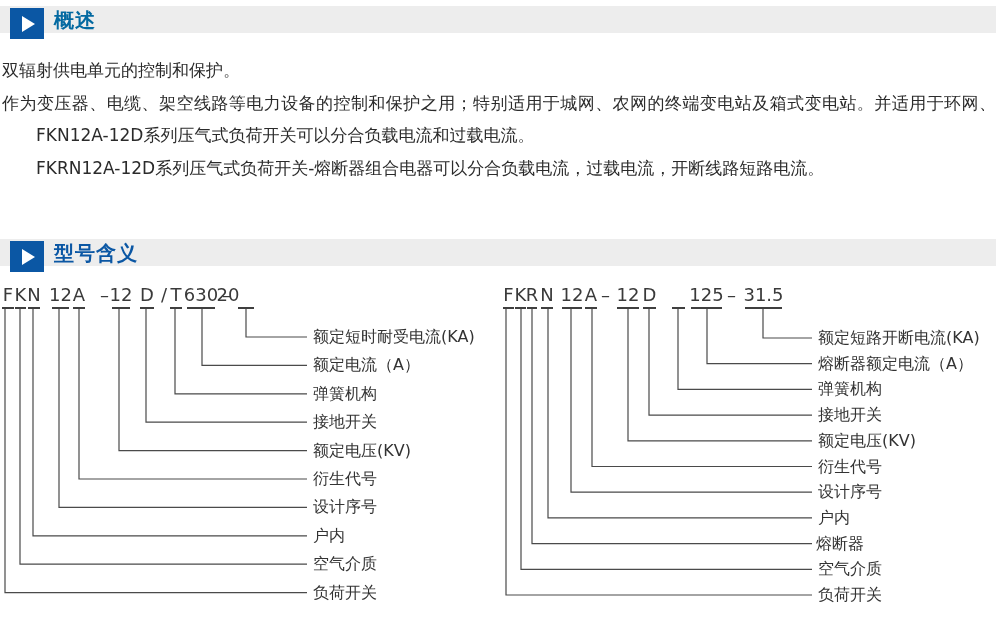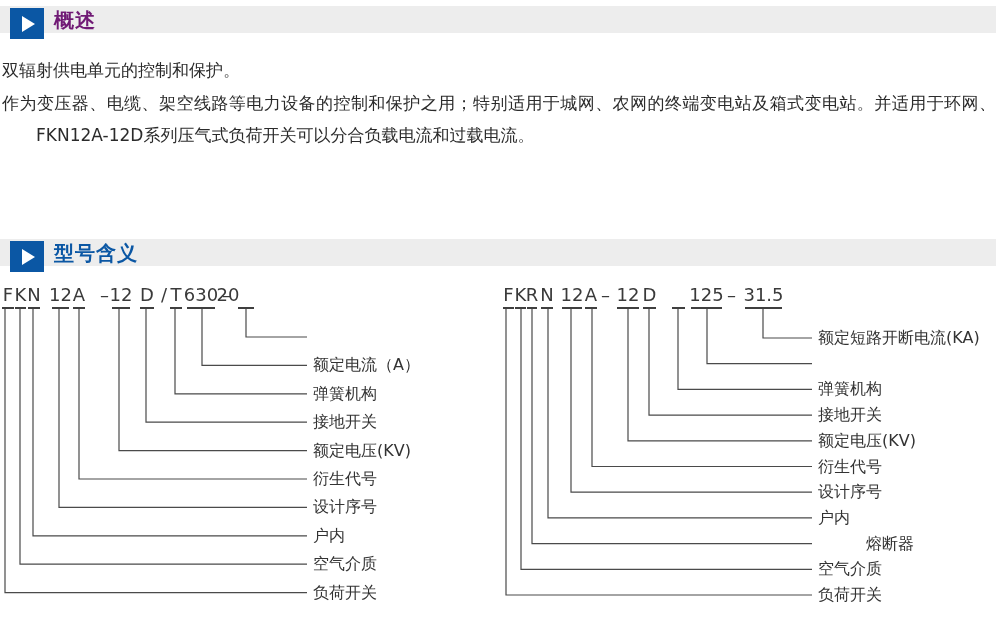--- a/index.html
+++ b/index.html
@@ -31,27 +31,28 @@
   .model-note{position:absolute;left:504px;top:330px;font-size:17px;color:#2b2b2b;white-space:nowrap;}
 </style>
 </head>
 <body>
 
 <div class="section-bar" style="top:6px">
   <div class="bar-bg" style="background: rgb(237, 237, 237);"></div>
   <div class="arrow-box" style="background: rgb(11, 87, 164);">
     <div class="tri"></div>
   </div>
-  <div class="bar-title" style="color: #701a75;">概述</div>
+  <div class="bar-title" style="color: #0369a1;">概述</div>
 </div>
 
 <div class="body-text">
   <div class="line">双辐射供电单元的控制和保护。</div>
   <div class="line fill">作为变压器、电缆、架空线路等电力设备的控制和保护之用；特别适用于城网、农网的终端变电站及箱式变电站。并适用于环网、</div>
   <div class="line indent">FKN12A-12D系列压气式负荷开关可以分合负载电流和过载电流。</div>
+  <div class="line indent">FKRN12A-12D系列压气式负荷开关-熔断器组合电器可以分合负载电流，过载电流，开断线路短路电流。</div>
 </div>
 
 <div class="section-bar" style="top:239px">
   <div class="bar-bg" style="background: rgb(237, 237, 237);"></div>
   <div class="arrow-box" style="background: rgb(11, 87, 164);">
     <div class="tri"></div>
   </div>
   <div class="bar-title" style="color: rgb(11, 87, 164);">型号含义</div>
 </div>
 
@@ -95,20 +96,21 @@
     <div class="tok" style="left: 147px;">D</div>
     <div class="tok-underline" style="left: 140px; width: 14px;"></div>
     <div class="tok plain" style="left: 161px;">/</div>
     <div class="tok" style="left: 176px;">T</div>
     <div class="tok-underline" style="left: 170px; width: 12px;"></div>
     <div class="tok" style="left: 201px;">630</div>
     <div class="tok-underline" style="left: 187px; width: 28px;"></div>
     <div class="tok plain" style="left: 222px;">–</div>
     <div class="tok" style="left: 228px;">20</div>
     <div class="tok-underline" style="left: 238px; width: 16px;"></div>
+    <div class="model-label" style="left: 313px; top: 47px;">额定短时耐受电流(KA)</div>
     <div class="model-label" style="left: 313px; top: 75.4px;">额定电流（A）</div>
     <div class="model-label" style="left: 313px; top: 103.8px;">弹簧机构</div>
     <div class="model-label" style="left: 313px; top: 132.2px;">接地开关</div>
     <div class="model-label" style="left: 313px; top: 160.6px;">额定电压(KV)</div>
     <div class="model-label" style="left: 313px; top: 189px;">衍生代号</div>
     <div class="model-label" style="left: 313px; top: 217.4px;">设计序号</div>
     <div class="model-label" style="left: 313px; top: 245.8px;">户内</div>
     <div class="model-label" style="left: 313px; top: 274.2px;">空气介质</div>
     <div class="model-label" style="left: 313px; top: 302.6px;">负荷开关</div>
     <div class="tok" style="left: 508.5px;">F</div>
@@ -128,22 +130,23 @@
     <div class="tok-underline" style="left: 617px; width: 22px;"></div>
     <div class="tok" style="left: 649.5px;">D</div>
     <div class="tok-underline" style="left: 643px; width: 13px;"></div>
     <div class="tok-underline" style="left: 672px; width: 13px;"></div>
     <div class="tok" style="left: 706.5px;">125</div>
     <div class="tok-underline" style="left: 691px; width: 31px;"></div>
     <div class="tok plain" style="left: 727px;">–</div>
     <div class="tok" style="left: 763.5px;">31.5</div>
     <div class="tok-underline" style="left: 745px; width: 37px;"></div>
     <div class="model-label" style="left: 818px; top: 48px;">额定短路开断电流(KA)</div>
+    <div class="model-label" style="left: 818px; top: 73.7px;">熔断器额定电流（A）</div>
     <div class="model-label" style="left: 818px; top: 99.4px;">弹簧机构</div>
     <div class="model-label" style="left: 818px; top: 125.1px;">接地开关</div>
     <div class="model-label" style="left: 818px; top: 150.8px;">额定电压(KV)</div>
     <div class="model-label" style="left: 818px; top: 176.5px;">衍生代号</div>
     <div class="model-label" style="left: 818px; top: 202.2px;">设计序号</div>
     <div class="model-label" style="left: 818px; top: 227.9px;">户内</div>
-    <div class="model-label" style="left: 866px; top: 253.6px;">熔断器</div>
+    <div class="model-label" style="left: 816px; top: 253.6px;">熔断器</div>
     <div class="model-label" style="left: 818px; top: 279.3px;">空气介质</div>
     <div class="model-label" style="left: 818px; top: 305px;">负荷开关</div>
   </div>
 
 </body></html>

